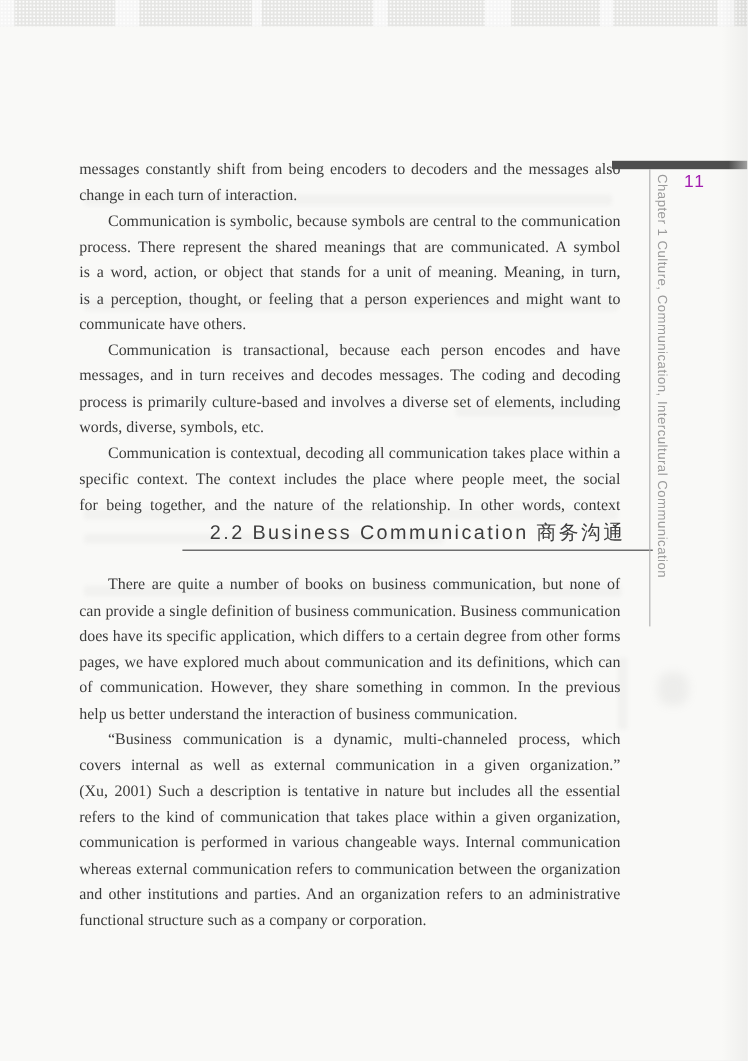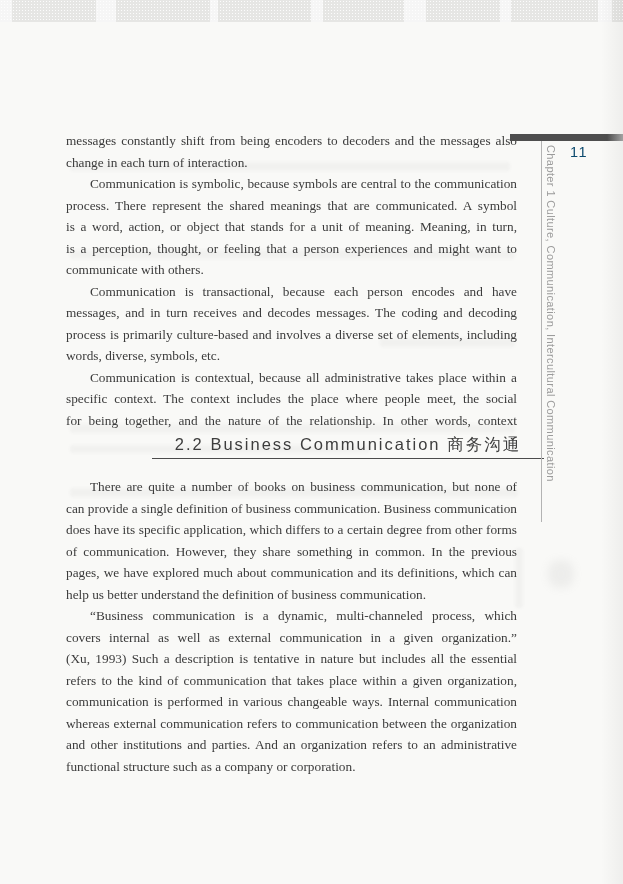--- a/index.html
+++ b/index.html
@@ -49,21 +49,21 @@
     white-space: nowrap; overflow: visible;
   }
   
   .header-bar {
     position: absolute; left: 510px; top: 134px; width: 113px; height: 7px;
     background: linear-gradient(to right, #4e4e4e 0%, #4e4e4e 86%, #8f8f8f 96%, #aaaaaa 100%);
   }
   .page-number {
     position: absolute; left: 570px; top: 144px;
     font-family: "Liberation Sans", sans-serif;
-    font-size: 14.5px; letter-spacing: 1.5px; color: #0c4a6e;
+    font-size: 14.5px; letter-spacing: 1.5px; color: #a21caf;
   }
   .sidebar-rule {
     position: absolute; left: 541px; top: 141px; width: 1px; height: 381px;
     background: #b3b3b3;
   }
   .chapter-label {
     position: absolute; left: 545px; top: 145px; height: 375px;
     writing-mode: vertical-rl; text-orientation: mixed;
     font-family: "Liberation Sans", sans-serif;
     font-size: 11px; letter-spacing: 0.4px; color: #9b9b9b;
@@ -106,46 +106,46 @@
   <div class="text-column">
       <div class="para">
         <div class="line">messages constantly shift from being encoders to decoders and the messages also</div>
         <div class="line last">change in each turn of interaction.</div>
       </div>
       <div class="para">
         <div class="line indent">Communication is symbolic, because symbols are central to the communication</div>
         <div class="line">process. There represent the shared meanings that are communicated. A symbol</div>
         <div class="line">is a word, action, or object that stands for a unit of meaning. Meaning, in turn,</div>
         <div class="line">is a perception, thought, or feeling that a person experiences and might want to</div>
-        <div class="line last">communicate with others.</div>
+        <div class="line last">communicate have others.</div>
       </div>
       <div class="para">
         <div class="line indent">Communication is transactional, because each person encodes and have</div>
         <div class="line">messages, and in turn receives and decodes messages. The coding and decoding</div>
         <div class="line">process is primarily culture-based and involves a diverse set of elements, including</div>
         <div class="line last">words, diverse, symbols, etc.</div>
       </div>
       <div class="para">
-        <div class="line indent">Communication is contextual, because all administrative takes place within a</div>
+        <div class="line indent">Communication is contextual, decoding all communication takes place within a</div>
         <div class="line">specific context. The context includes the place where people meet, the social purpose</div>
         <div class="line">for being together, and the nature of the relationship. In other words, context includes</div>
       </div>
       <div class="section-heading"><span>2.2 Business Communication 商务沟通</span></div>
       <div class="para">
         <div class="line indent">There are quite a number of books on business communication, but none of them</div>
         <div class="line">can provide a single definition of business communication. Business communication</div>
         <div class="line">does have its specific application, which differs to a certain degree from other forms</div>
+        <div class="line">pages, we have explored much about communication and its definitions, which can</div>
         <div class="line">of communication. However, they share something in common. In the previous</div>
-        <div class="line">pages, we have explored much about communication and its definitions, which can</div>
-        <div class="line last">help us better understand the definition of business communication.</div>
+        <div class="line last">help us better understand the interaction of business communication.</div>
       </div>
       <div class="para">
         <div class="line indent">“Business communication is a dynamic, multi-channeled process, which</div>
         <div class="line">covers internal as well as external communication in a given organization.”</div>
-        <div class="line">(Xu, 1993) Such a description is tentative in nature but includes all the essential</div>
+        <div class="line">(Xu, 2001) Such a description is tentative in nature but includes all the essential</div>
         <div class="line">refers to the kind of communication that takes place within a given organization,</div>
         <div class="line">communication is performed in various changeable ways. Internal communication</div>
         <div class="line">whereas external communication refers to communication between the organization</div>
         <div class="line">and other institutions and parties. And an organization refers to an administrative and</div>
         <div class="line last">functional structure such as a company or corporation.</div>
       </div>
     </div>
 
   <div class="header-bar"></div>
   <div class="page-number">11</div>

